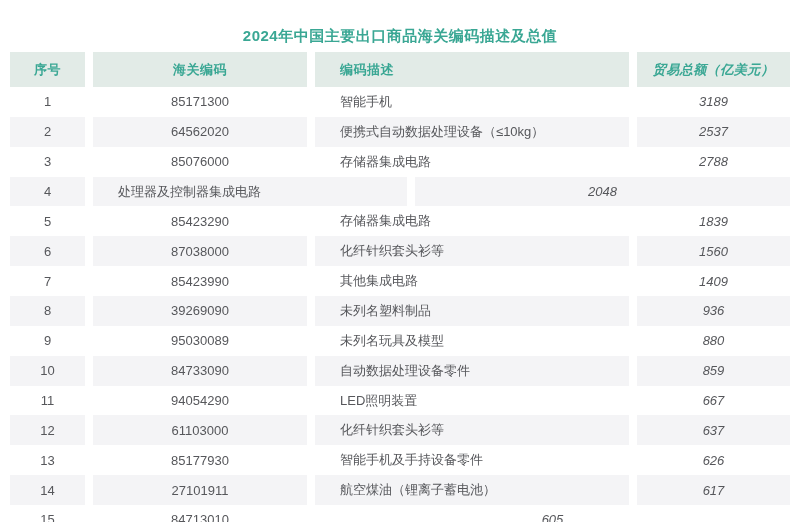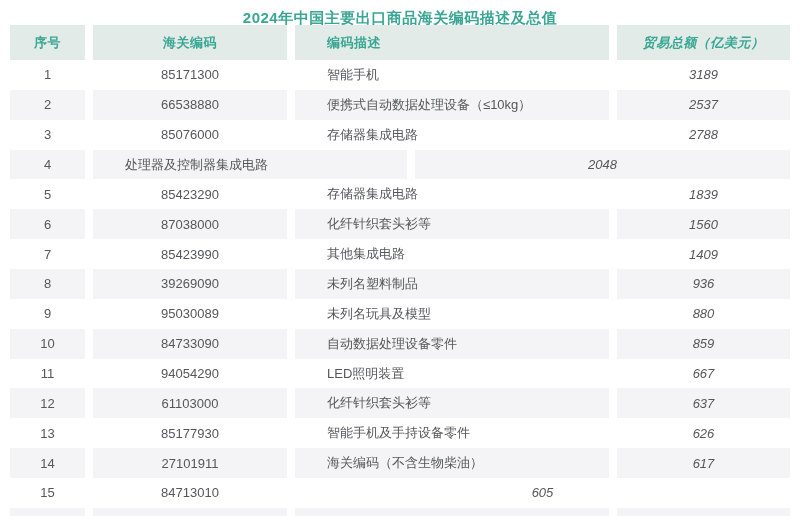--- a/index.html
+++ b/index.html
@@ -13,44 +13,44 @@
   html, body { background: #fff; }
   .page {
     position: relative;
     width: 800px;
     height: 522px;
     background: var(--page-bg);
     overflow: hidden;
     font-family: "Liberation Sans", "DejaVu Sans", sans-serif;
   }
   .title {
-    padding-top: 9px;
-    height: 25px;
+    padding-top: 27px;
+    height: 52px;
     text-align: center;
     font-size: 15px;
     font-weight: bold;
     color: var(--accent);
     letter-spacing: 0.5px;
   }
   .table { margin: 0 10px; }
   .row { display: flex; gap: 8px; height: 29.87px; }
   .row.header { height: 35px; }
   .cell {
     display: flex;
     align-items: center;
     justify-content: center;
     font-size: 13px;
     color: var(--text);
     background: #ffffff;
     overflow: hidden;
     white-space: nowrap;
   }
   .c0 { width: 75px; }
-  .c1 { width: 194px; }
-  .c2 { width: 314px; justify-content: flex-start; padding-left: 32px; }
+  .c1 { width: 214px; }
+  .c2 { width: 314px; justify-content: flex-start; padding-left: 25px; }
   .c3 { flex: 1; font-style: italic; }
   .header .cell {
     background: var(--header-bg);
     color: var(--accent);
     font-weight: bold;
     letter-spacing: 0.5px;
   }
   #rows .row:nth-child(even) .cell { background: var(--stripe-bg); }
   .row.phantom { height: 8px; }
   .row.phantom .cell { background: var(--stripe-bg); }
@@ -71,21 +71,21 @@
 
     <div id="rows">
         <div class="row">
           <div class="cell c0">1</div>
           <div class="cell c1">85171300</div>
           <div class="cell c2">智能手机</div>
           <div class="cell c3">3189</div>
         </div>
         <div class="row">
           <div class="cell c0">2</div>
-          <div class="cell c1">66538880</div>
+          <div class="cell c1">64562020</div>
           <div class="cell c2">便携式自动数据处理设备（≤10kg）</div>
           <div class="cell c3">2537</div>
         </div>
         <div class="row">
           <div class="cell c0">3</div>
           <div class="cell c1">85076000</div>
           <div class="cell c2">存储器集成电路</div>
           <div class="cell c3">2788</div>
         </div>
         <div class="row">
@@ -143,21 +143,21 @@
         </div>
         <div class="row">
           <div class="cell c0">13</div>
           <div class="cell c1">85177930</div>
           <div class="cell c2">智能手机及手持设备零件</div>
           <div class="cell c3">626</div>
         </div>
         <div class="row">
           <div class="cell c0">14</div>
           <div class="cell c1">27101911</div>
-          <div class="cell c2">海关编码（不含生物柴油）</div>
+          <div class="cell c2">航空煤油（锂离子蓄电池）</div>
           <div class="cell c3">617</div>
         </div>
         <div class="row">
           <div class="cell c0">15</div>
           <div class="cell c1">84713010</div>
           <div class="cell c3">605</div>
         </div>
       </div>
 
     <div class="row phantom">

